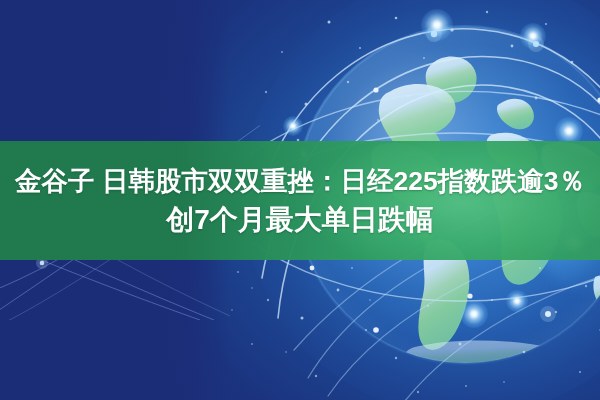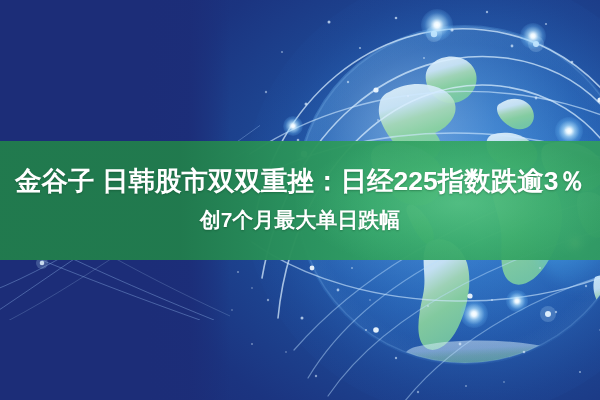--- a/index.html
+++ b/index.html
@@ -138,21 +138,21 @@
   .line {
     color: #ffffff;
     font-size: 27px;
     font-weight: bold;
     line-height: 36px;
     letter-spacing: 0px;
     white-space: nowrap;
     text-shadow: 0 1px 2px rgba(0,40,20,0.30);
   }
   .line-1 { font-size: 26.5px; }
-  .line-2 { font-size: 21px; }
+  .line-2 { font-size: 28px; }
 </style>
 </head>
 <body>
 
 <div id="banner">
 
   <div class="bg-base"></div>
   <div class="bg-left-flat"></div>
 
   <svg class="left-lines" viewBox="0 0 260 200">

